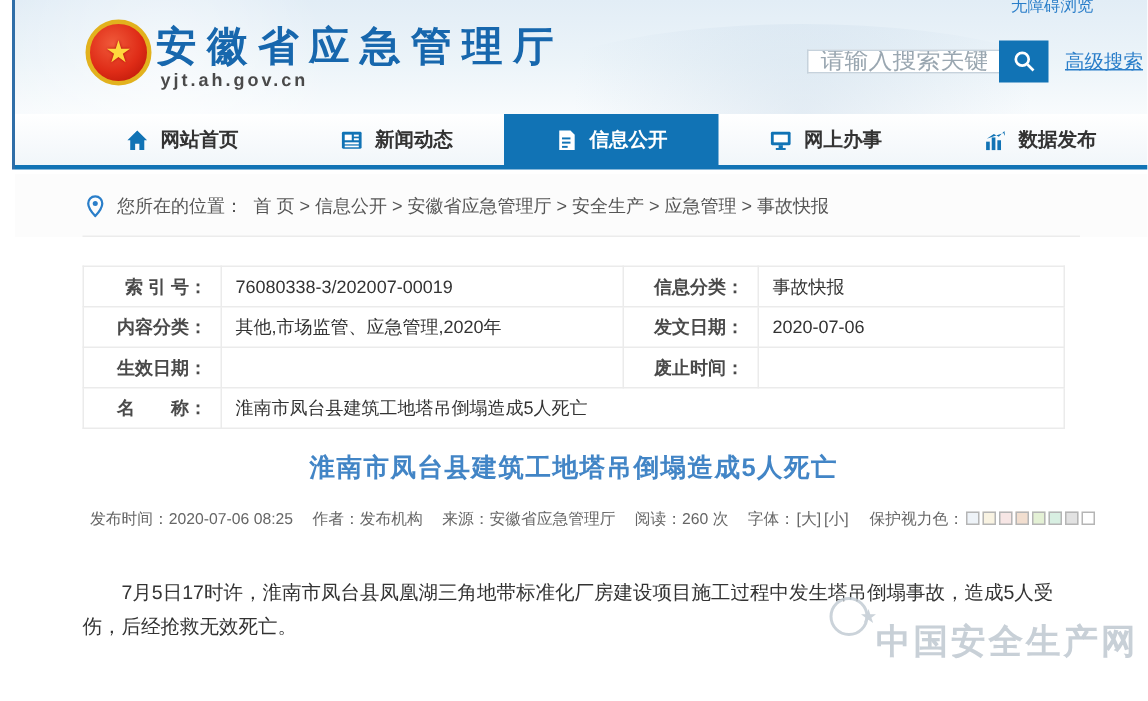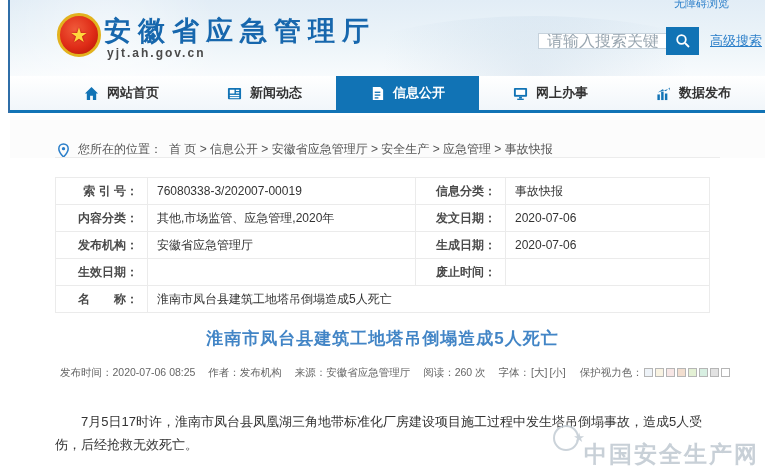--- a/index.html
+++ b/index.html
@@ -35,21 +35,21 @@
   .nav { position:absolute; top:76px; left:10px; right:0; height:37px;
     border-bottom:3px solid #1173b5; background:linear-gradient(180deg,#ffffff,#f1f6fa); display:flex;padding-left:40px; }
   .nav-item { flex:1; display:flex; align-items:center; justify-content:center; gap:8px;
     font-size:13px; color:#333; font-weight:bold; cursor:pointer; white-space:nowrap; }
   .nav-item svg { fill:#1173b5; }
   .nav-item.active { background:#1173b5; color:#fff; }
   .nav-item.active svg { fill:#fff; }
 
   
   .breadcrumb { position:absolute; top:116px; left:10px; right:0; height:42px; background:#fcfcfc;
-    display:flex; align-items:flex-end; padding-left:46px; font-size:12px; color:#555; gap:7px; }
+    display:flex; align-items:center; padding-left:46px; font-size:12px; color:#555; gap:7px; }
   .breadcrumb .sep-line { position:absolute; bottom:0; left:45px; right:45px; height:1px; background:#ececec; }
 
   
   .content { position:absolute; top:158px; left:55px; width:655px; }
   table.meta { width:100%; border-collapse:collapse; table-layout:fixed; margin-top:19px; }
   table.meta td { border:1px solid #ebebeb; height:27px; font-size:12px; padding:2px 9px; background:#fff; }
   td.lbl { text-align:right; font-weight:bold; color:#4a4a4a; white-space:nowrap; }
   td.val { color:#333; text-align:left; white-space:nowrap; overflow:hidden; }
   .article-title { margin-top:14px; text-align:center; color:#4285c6; font-size:17px;
     font-weight:bold; letter-spacing:1px; }
@@ -179,26 +179,20 @@
       <td class="lbl">信息分类：</td>
       <td class="val">事故快报</td>
     </tr>
     <tr>
       <td class="lbl">内容分类：</td>
       <td class="val">其他,市场监管、应急管理,2020年</td>
       <td class="lbl">发文日期：</td>
       <td class="val">2020-07-06</td>
     </tr>
     <tr>
-      <td class="lbl">发布机构：</td>
-      <td class="val">安徽省应急管理厅</td>
-      <td class="lbl">生成日期：</td>
-      <td class="val">2020-07-06</td>
-    </tr>
-    <tr>
       <td class="lbl">生效日期：</td>
       <td class="val"></td>
       <td class="lbl">废止时间：</td>
       <td class="val"></td>
     </tr>
     <tr>
       <td class="lbl">名　　称：</td>
       <td class="val" colspan="3">淮南市凤台县建筑工地塔吊倒塌造成5人死亡</td>
     </tr>
   </tbody>

